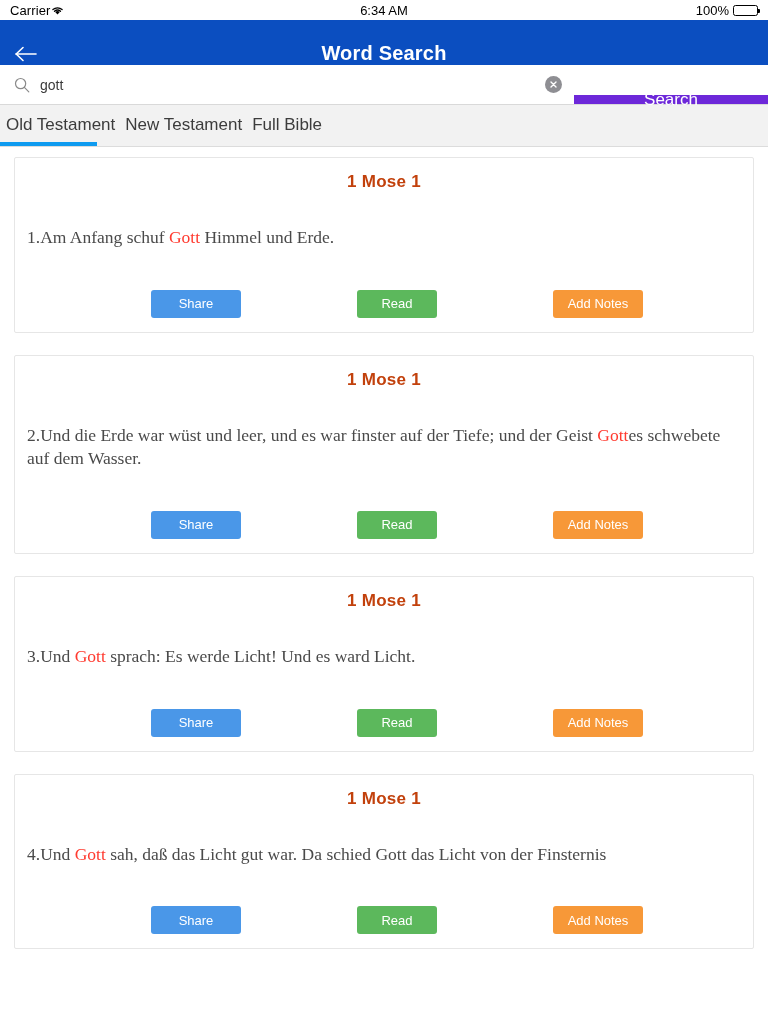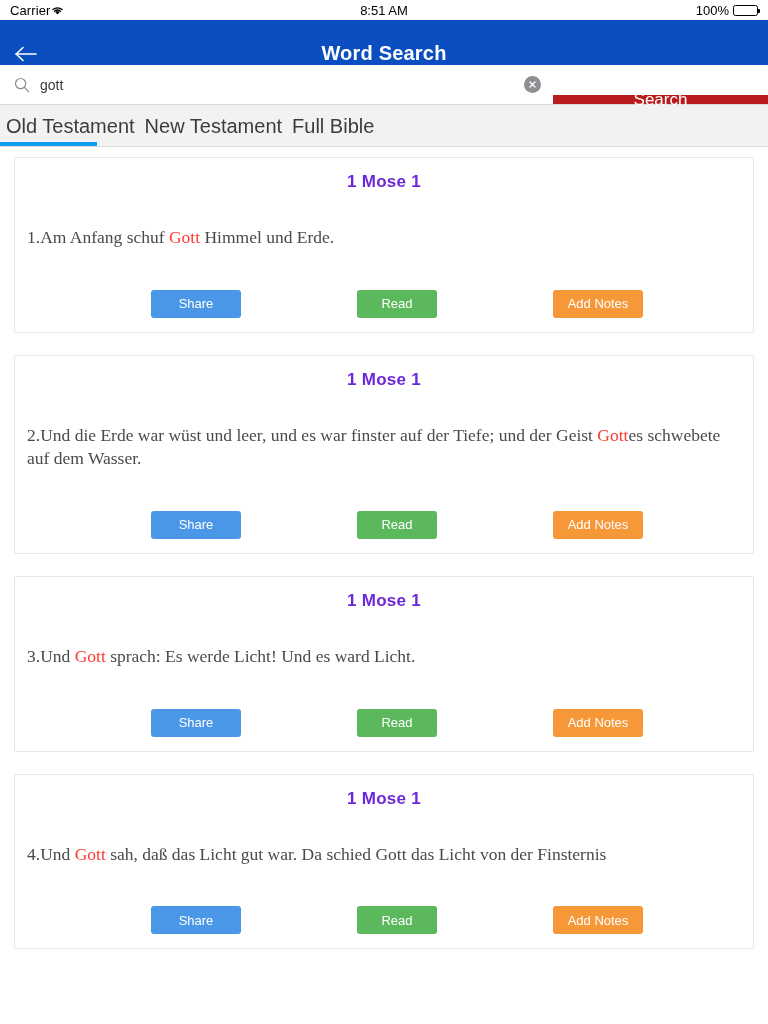--- a/index.html
+++ b/index.html
@@ -94,43 +94,43 @@
   .search-input::placeholder { color: #9b9b9b; }
   .clear-btn {
     width: 17px; height: 17px; border-radius: 50%;
     background: #8e8e93;
     display: flex; align-items: center; justify-content: center;
     cursor: pointer; flex: 0 0 17px;
     margin-left: 6px;
   }
   .clear-btn svg { display: block; }
   .search-button {
-    width: 215px;
-    background: #b91c1c;
+    width: 194px;
+    background: #6d28d9;
     color: #ffffff;
     display: flex; align-items: center; justify-content: center;
     font-size: 17px;
     cursor: pointer;
     border: none;
     font-family: "Liberation Sans", sans-serif;
     margin-top: 30px;
   }
 
   
   .tabbar {
     height: 42px;
     background: #f2f2f2;
     display: flex; align-items: flex-start;
     position: relative;
     border-bottom: 1px solid #dcdcdc;
   }
   .tab {
     padding: 10px 0 8px 0;
     margin-right: 10px;
-    font-size: 20px;
+    font-size: 17px;
     color: #3c3c3c;
     cursor: pointer;
     position: relative;
     height: 100%;
   }
   .tab:first-child { margin-left: 6px; }
   .tab-underline {
     position: absolute;
     left: 0; bottom: 0;
     width: 97px; height: 4px;
@@ -146,21 +146,21 @@
   }
   .card {
     border: 1px solid #e6e6e6;
     background: #ffffff;
     border-radius: 2px;
     margin-bottom: 22px;
     padding: 14px 10px 14px 10px;
   }
   .card-title {
     text-align: center;
-    color: #6d28d9;
+    color: #c2410c;
     font-size: 17px;
     font-weight: bold;
     letter-spacing: .3px;
     margin-bottom: 34px;
   }
   .verse {
     font-family: "Liberation Serif", serif;
     font-size: 17.5px;
     line-height: 1.35;
     color: #4a4a4a;
@@ -194,21 +194,21 @@
   <div class="sb-left">
     <span class="sb-carrier">Carrier</span>
     <span class="wifi-icon">
       <svg width="15" height="11" viewBox="0 0 15 11">
         <path d="M7.5 9.6 L5.2 6.9 a3.6 3.6 0 0 1 4.6 0 Z" fill="#000"></path>
         <path d="M2.9 4.5 a7 7 0 0 1 9.2 0" stroke="#000" stroke-width="1.3" fill="none" stroke-linecap="round"></path>
         <path d="M4.5 6.3 a4.6 4.6 0 0 1 6 0" stroke="#000" stroke-width="1.3" fill="none" stroke-linecap="round"></path>
       </svg>
     </span>
   </div>
-  <div class="sb-center">8:51 AM</div>
+  <div class="sb-center">6:34 AM</div>
   <div class="sb-right">
     <span>100%</span>
     <span class="battery">
       <span class="battery-fill"></span>
     </span>
   </div>
 </div>
 
 <div class="navbar">
   <div class="back-arrow">

